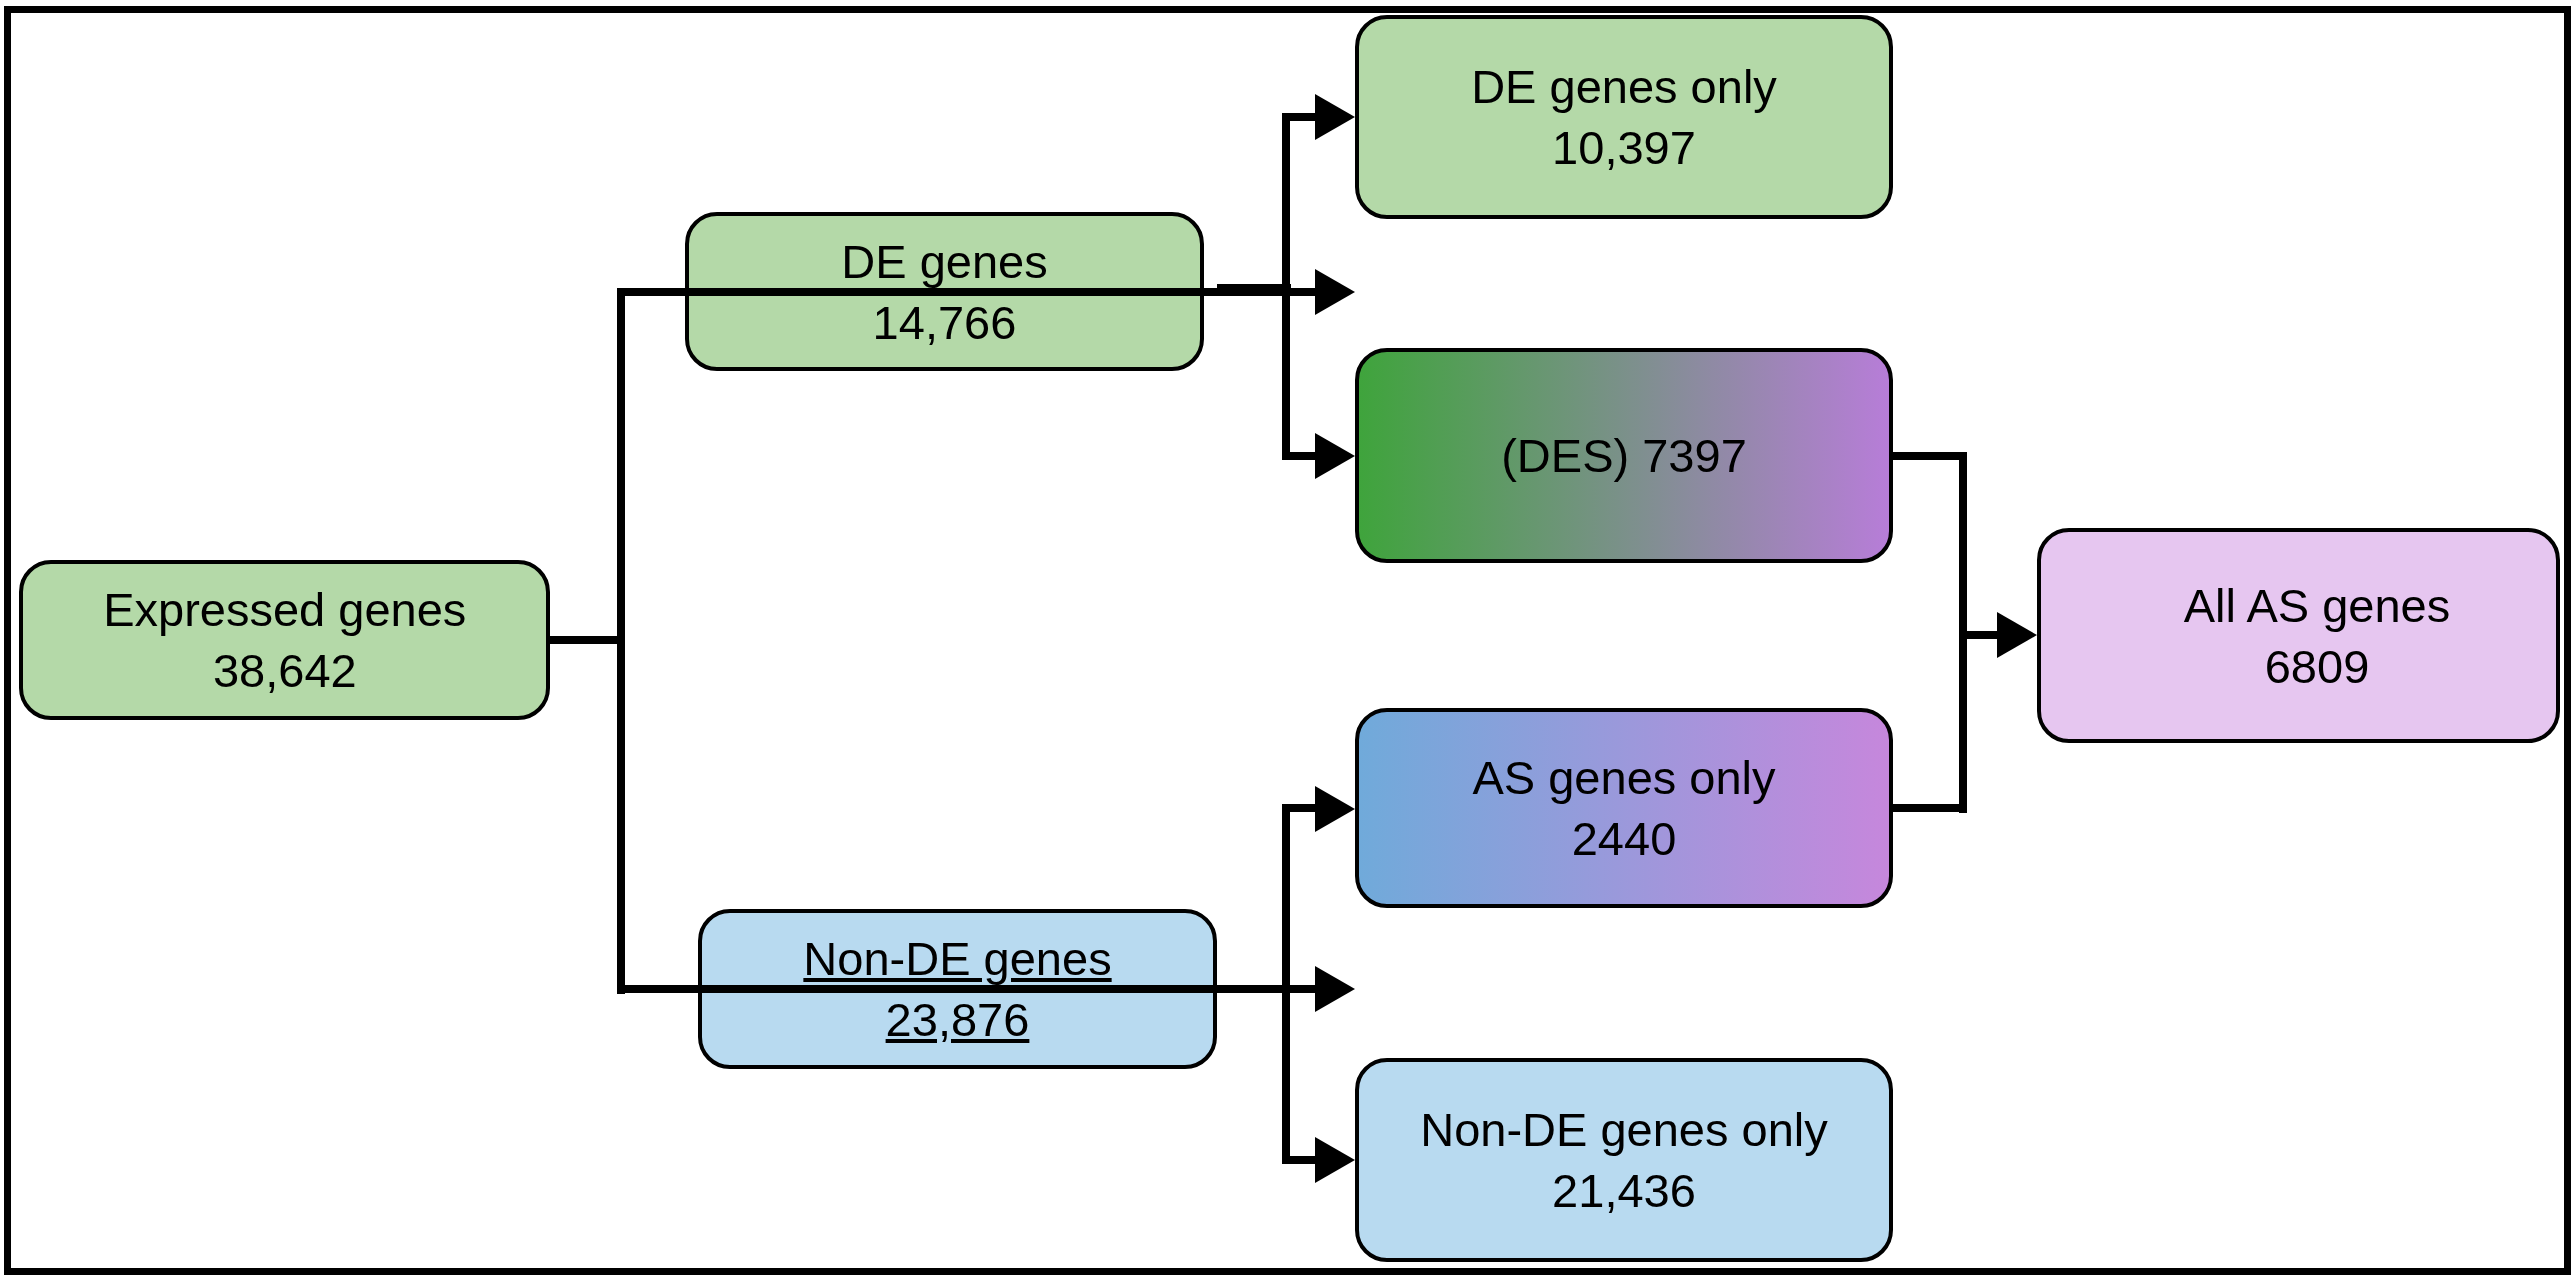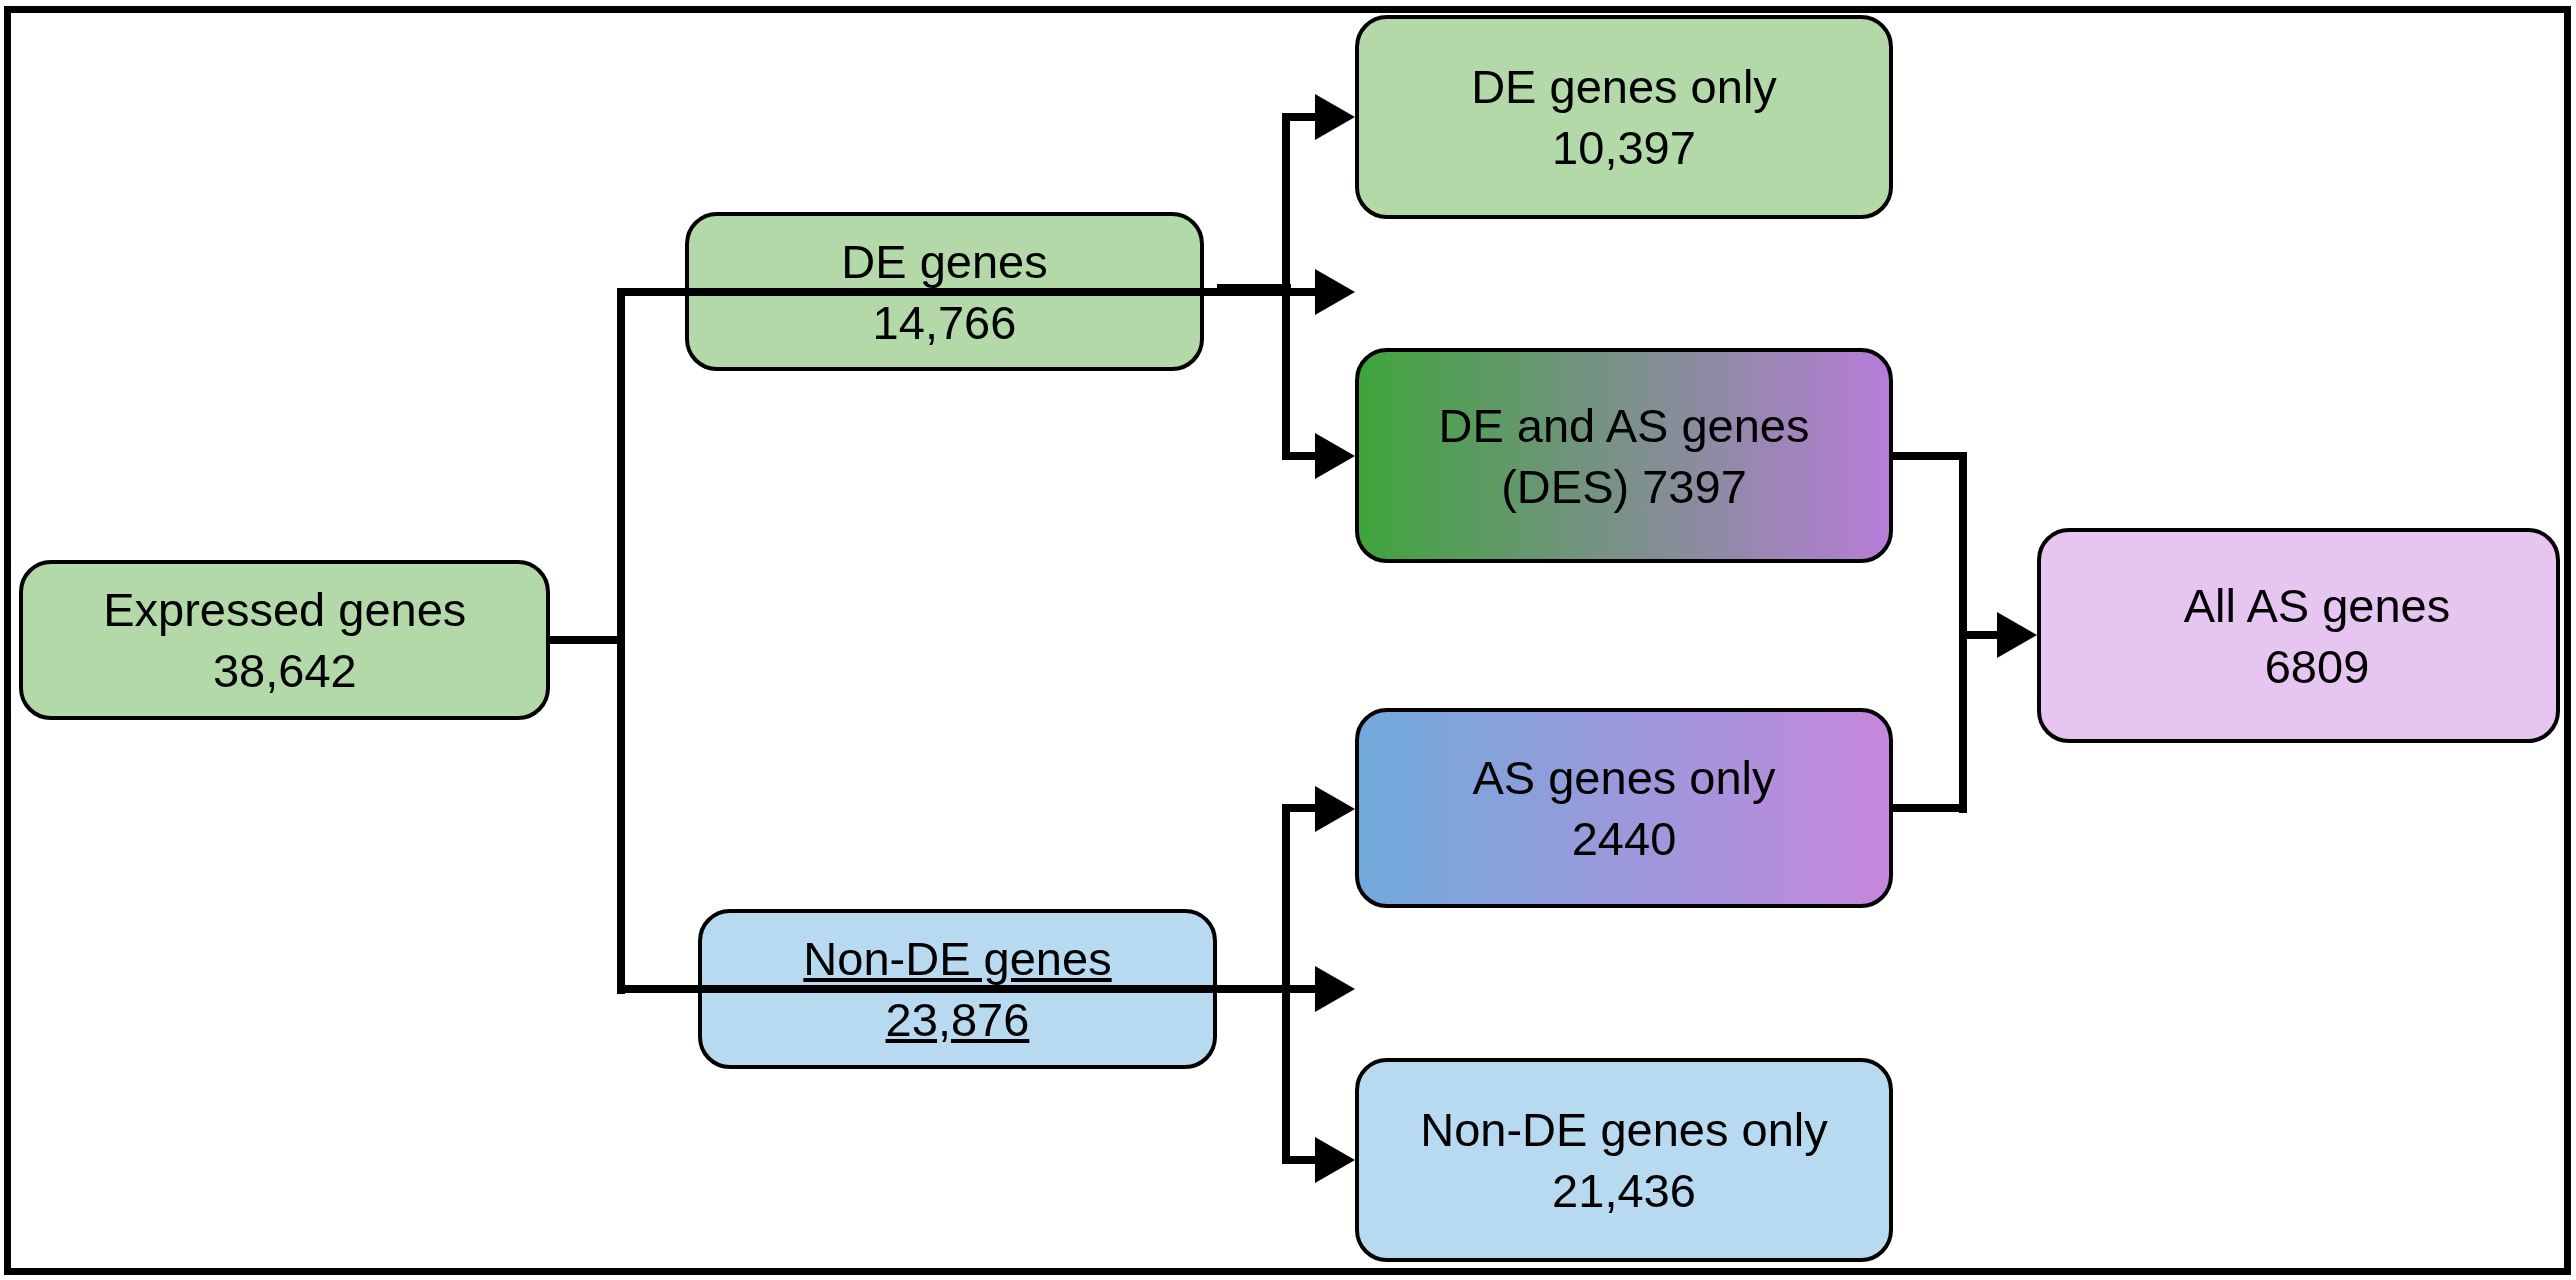--- a/index.html
+++ b/index.html
@@ -76,21 +76,20 @@
     <span>Non-DE genes</span>
     <span>23,876</span>
   </div>
 
   <div class="node fill-green" id="n-deonly">
     <span>DE genes only</span>
     <span>10,397</span>
   </div>
 
   <div class="node grad-green-purple" id="n-des">
-    <span>DE and AS genes</span>
     <span>(DES) 7397</span>
   </div>
 
   <div class="node grad-blue-purple" id="n-asonly">
     <span>AS genes only</span>
     <span>2440</span>
   </div>
 
   <div class="node fill-blue" id="n-nondeonly">
     <span>Non-DE genes only</span>

